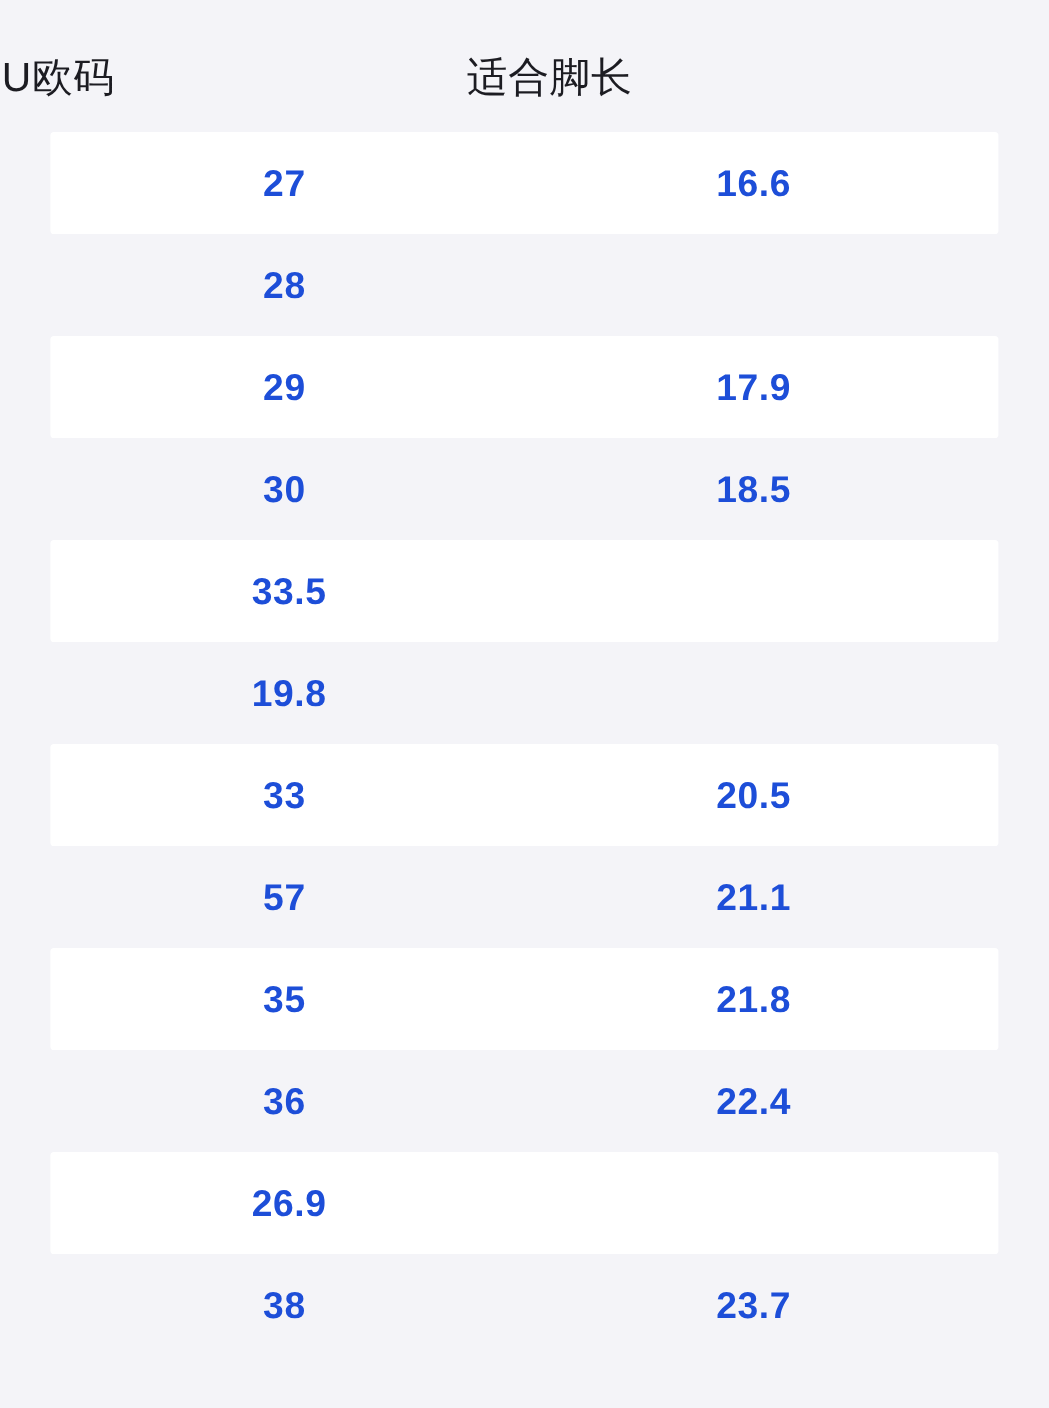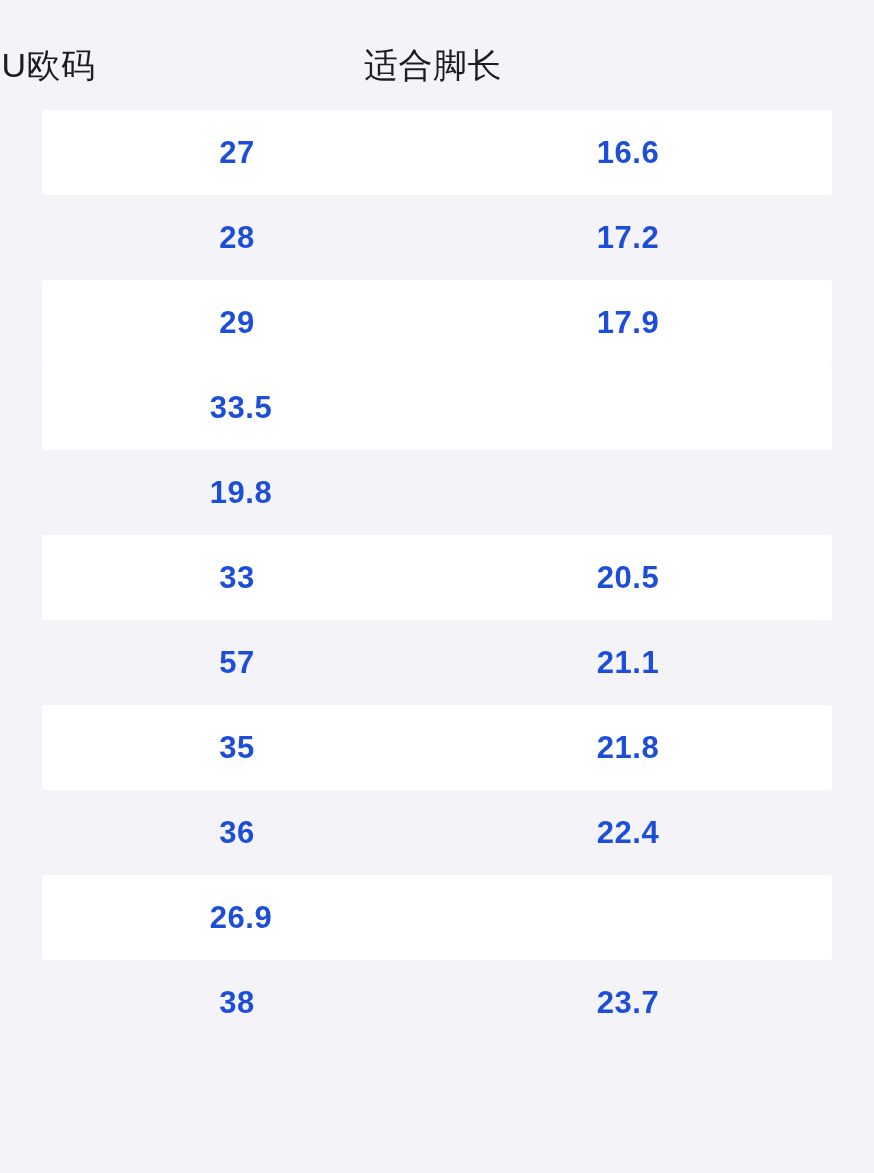--- a/index.html
+++ b/index.html
@@ -52,21 +52,21 @@
     position: relative;
   }
   .header-cell {
     position: absolute;
     top: 48px;
     transform: none;
     flex: none;
     width: 300px;
   }
   .header-cell.col-eu   { left: 87px; }
-  .header-cell.col-foot { left: 473px; }
+  .header-cell.col-foot { left: 498px; }
 
   
   .table-body {
     position: relative;
     width: 874px;
   }
   .table-row {
     position: relative;
     display: flex;
     height: 85px;
@@ -111,26 +111,30 @@
 
   <div class="table-body">
       <div class="table-row striped">
         <div class="row-bg"></div>
         <div class="cell col-eu">27</div>
         <div class="cell col-foot">16.6</div>
       </div>
       <div class="table-row">
         <div class="row-bg"></div>
         <div class="cell col-eu">28</div>
-        <div class="cell col-foot">17.2</div>
       </div>
       <div class="table-row striped">
         <div class="row-bg"></div>
         <div class="cell col-eu">29</div>
         <div class="cell col-foot">17.9</div>
+      </div>
+      <div class="table-row">
+        <div class="row-bg"></div>
+        <div class="cell col-eu">30</div>
+        <div class="cell col-foot">18.5</div>
       </div>
       <div class="table-row striped">
         <div class="row-bg"></div>
         <div class="cell col-foot">33.5</div>
       </div>
       <div class="table-row">
         <div class="row-bg"></div>
         <div class="cell col-foot">19.8</div>
       </div>
       <div class="table-row striped">

